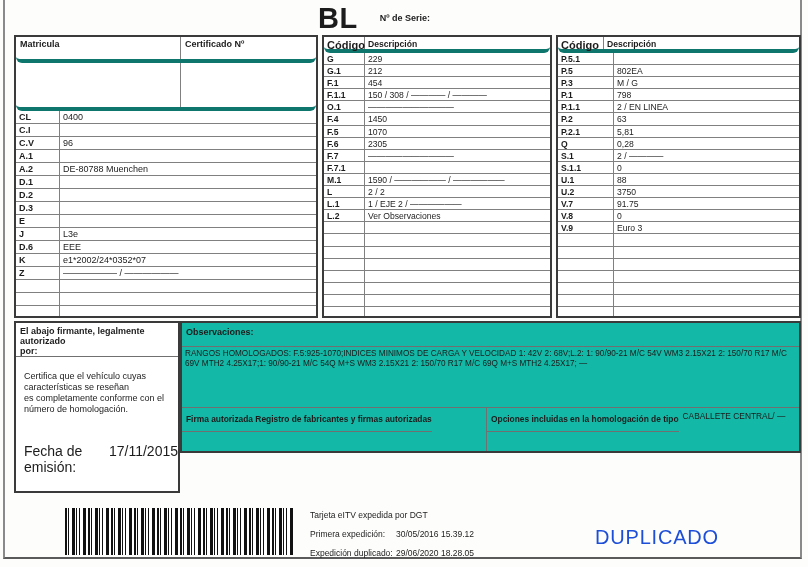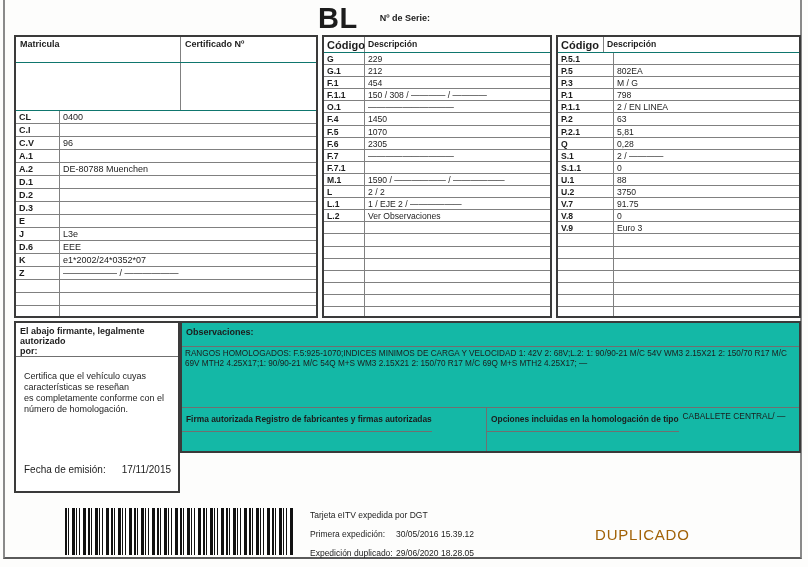--- a/index.html
+++ b/index.html
@@ -35,21 +35,21 @@
   .row { display: flex; border-bottom: 1px solid #808080; }
   .cell { padding: 1px 0 0 3px; overflow: hidden; white-space: nowrap; font-size: 9px; }
   .code { font-weight: bold; border-right: 1px solid #808080; flex: 0 0 auto; }
   .val  { flex: 1 1 auto; }
   .tbl-left  .row { height: 13px; }
   .tbl-left  .code { width: 44px; }
   .tbl-mid   .row, .tbl-right .row { height: 12.1px; }
   .tbl-mid   .cell, .tbl-right .cell { font-size: 8.6px; }
   .tbl-mid   .code { width: 41px; }
   .tbl-right .code { width: 56px; }
-  .hdr-row { display: flex; border-bottom: 1px solid #0f766e; }
+  .hdr-row { display: flex; border-bottom: 4px solid #0f766e; border-radius: 6px; }
   .tbl-left .hdr-labels { height: 26px; }
   .tbl-left .hdr-empty  { height: 48px; }
   .tbl-left .hdr-cell { font-size: 9px; font-weight: bold; padding: 2px 0 0 4px; }
   .tbl-left .hdr-cell.c1 { width: 165px; border-right: 1px solid #808080; }
   .tbl-left .hdr-cell.c2 { flex: 1; }
   .tbl-mid .hdr-row, .tbl-right .hdr-row { height: 16px; }
   .tbl-mid .hdr-code, .tbl-right .hdr-code {
     font-size: 11px; font-weight: bold; padding: 2px 0 0 3px; border-right: 1px solid #808080;
   }
   .tbl-mid .hdr-code { width: 41px; }
@@ -58,21 +58,21 @@
   
   .signer-box {
     position: absolute; left: 14px; top: 321px; width: 166px; height: 172px;
     border: 2px solid #3a3a3a; background: #fff;
   }
   .signer-head {
     font-size: 9px; font-weight: bold; padding: 3px 4px;
     border-bottom: 1px solid #707070; white-space: pre-line; height: 34px;
   }
   .certify-text { font-size: 9px; padding: 14px 6px 0 8px; white-space: pre-line; line-height: 11px; }
-  .fecha-line { position: absolute; left: 8px; bottom: 16px; font-size: 10px; display: flex; gap: 16px; }
+  .fecha-line { position: absolute; left: 8px; bottom: 16px; font-size: 14px; display: flex; gap: 16px; }
   .obs-box {
     position: absolute; left: 180px; top: 321px; width: 621px; height: 132px;
     border: 2px solid #3a3a3a; background: #14b8a6; display: flex; flex-direction: column;
   }
   .obs-head { font-size: 9px; font-weight: bold; padding: 4px 4px 0 4px; height: 24px; border-bottom: 1px solid #707070; }
   .obs-text { font-size: 8.2px; line-height: 10px; padding: 2px 3px 0 3px; height: 61px; border-bottom: 1px solid #707070; }
   .obs-bottom { display: flex; flex: 1; }
   .firma-cell { width: 305px; border-right: 1px solid #707070; display: flex; flex-direction: row; }
   .opciones-cell { flex: 1; display: flex; flex-direction: row; }
   .sub-head { font-size: 8.4px; font-weight: bold; padding: 6px 0 0 4px; height: 24px; border-bottom: 1px solid #707070; white-space: nowrap; }
@@ -85,21 +85,21 @@
         #111 0 2px, #fff 2px 3px, #111 3px 4px, #fff 4px 7px,
         #111 7px 10px, #fff 10px 11px, #111 11px 12px, #fff 12px 14px,
         #111 14px 15px, #fff 15px 18px, #111 18px 21px, #fff 21px 23px);
   }
   .footer-text { position: absolute; left: 310px; top: 510px; font-size: 8.5px; }
   .footer-line { display: flex; margin-bottom: 9px; }
   .footer-label { width: 86px; }
   .footer-value { }
   .duplicado {
     position: absolute; left: 595px; top: 526px;
-    font-size: 15px; letter-spacing: 0.8px; color: #a16207;
+    font-size: 20px; letter-spacing: 0.8px; color: #1d4ed8;
   }
 </style>
 </head>
 <body>
 
 <div class="card-edge"></div>
 
 <div class="doc-header">
   <span class="doc-type">BL</span>
   <span class="serie-label">Nº de Serie:</span>

